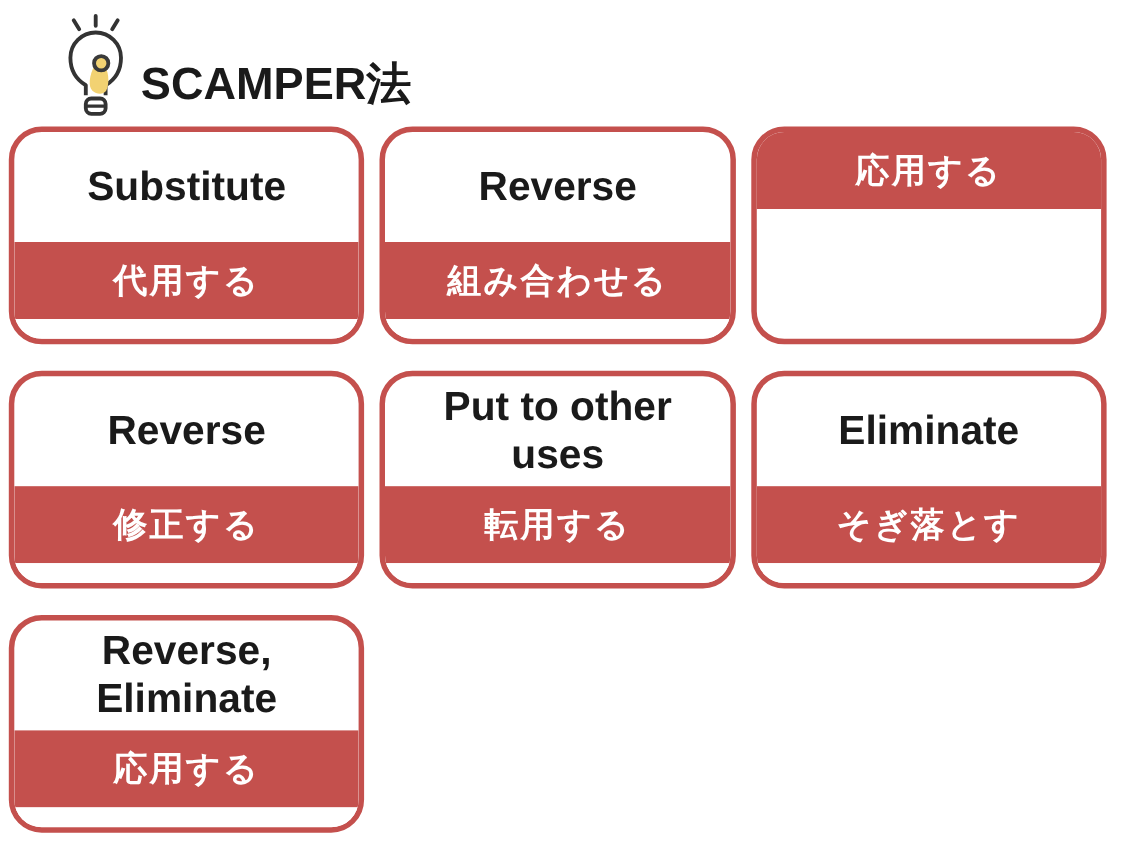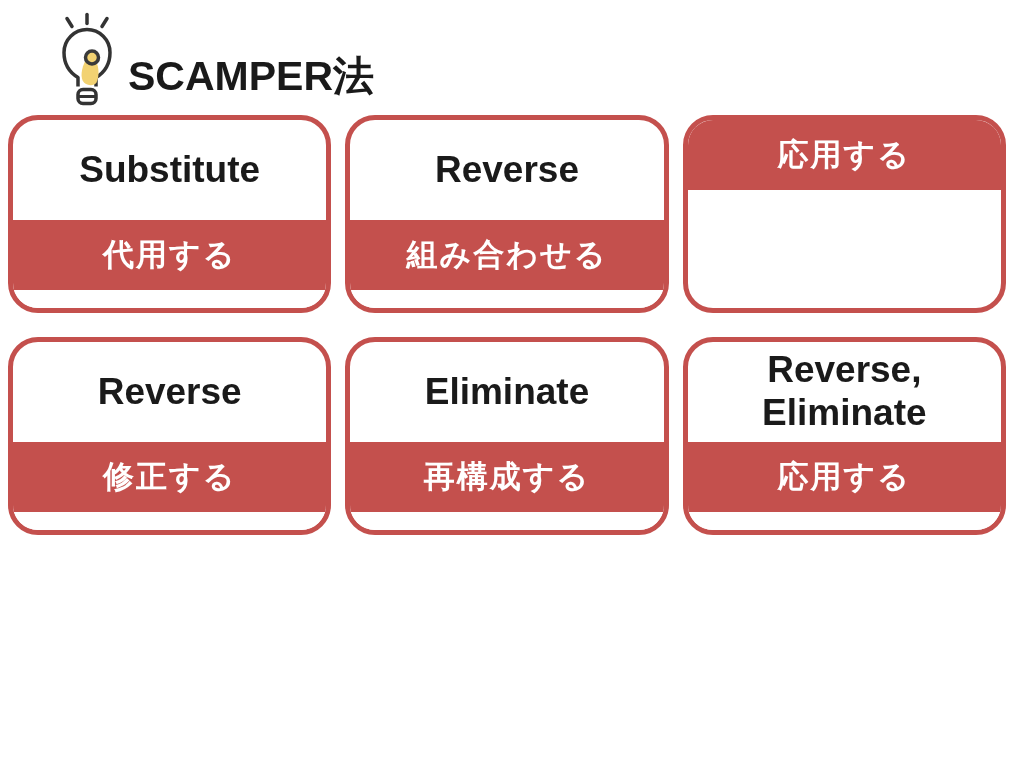--- a/index.html
+++ b/index.html
@@ -149,27 +149,36 @@
     <div class="card">
       <div class="card-top">
         <span class="card-en">Reverse</span>
       </div>
       <div class="card-band">
         <span class="card-ja">修正する</span>
       </div>
       <div class="card-bottom"></div>
     </div>
 
+    <div class="card">
+      <div class="card-top">
+        <span class="card-en">Put to other uses</span>
+      </div>
+      <div class="card-band">
+        <span class="card-ja">転用する</span>
+      </div>
+      <div class="card-bottom"></div>
+    </div>
 
     <div class="card">
       <div class="card-top">
         <span class="card-en">Eliminate</span>
       </div>
       <div class="card-band">
-        <span class="card-ja">再構成する</span>
+        <span class="card-ja">そぎ落とす</span>
       </div>
       <div class="card-bottom"></div>
     </div>
 
     <div class="card">
       <div class="card-top">
         <span class="card-en">Reverse, Eliminate</span>
       </div>
       <div class="card-band">
         <span class="card-ja">応用する</span>

